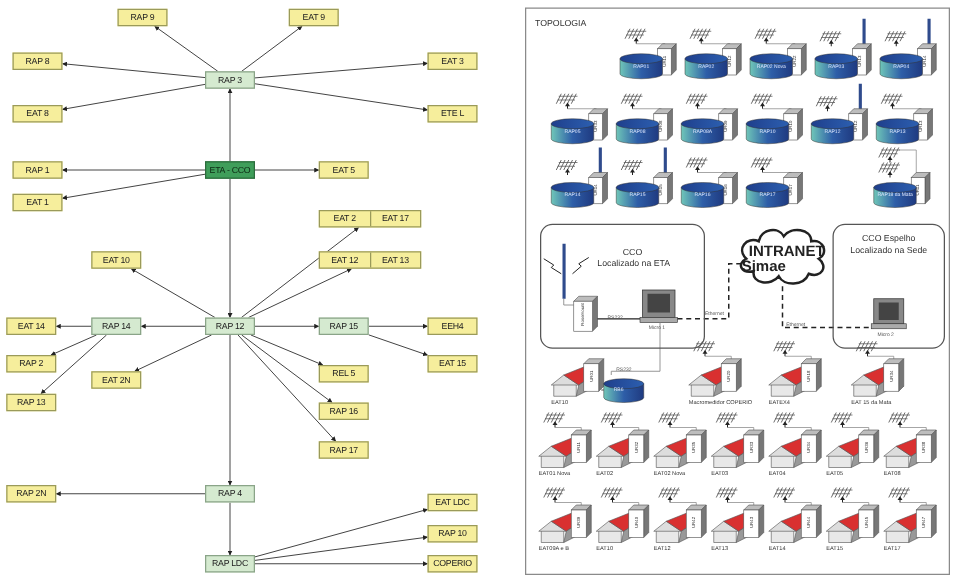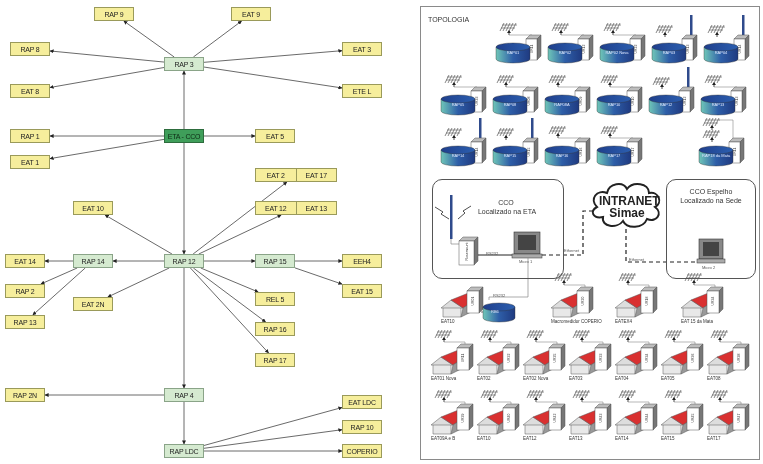--- a/index.html
+++ b/index.html
@@ -932,21 +932,21 @@
       <div class="cap" style="left: 281px; top: 146px; color: rgb(223, 232, 255); width: 28px; font-size: 4px;">RAP18 da Mata</div>
       <div class="cap" style="left: 308px; top: 143px; width: 11px; font-size: 3.5px; transform: rotate(-90deg);">UR11</div>
       <div class="cco-box" style="left: 11px; top: 172px; width: 130px; height: 98px;"></div>
       <div class="cco-title" style="left: 60px; top: 191px; width: 50px;">CCO</div>
       <div class="cco-title" style="left: 46px; top: 200px; width: 80px;">Localizado na ETA</div>
       <div class="cap" style="left: 38px; top: 244px; width: 15px; font-size: 3.5px; transform: rotate(-90deg);">Rosemount</div>
       <div class="tiny" style="left: 65px; top: 244px;">RS232</div>
       <div class="tiny" style="left: 98px; top: 252px;">Micro 1</div>
       <div class="tiny" style="left: 143px; top: 241px;">Ethernet</div>
       <div class="cloud-text" style="left: 178px; top: 188px; width: 56px;">INTRANET</div>
-      <div class="cloud-text" style="left: 178px; top: 200px; width: 56px;">Simae</div>
+      <div class="cloud-text" style="left: 162px; top: 200px; width: 56px;">Simae</div>
       <div class="tiny" style="left: 208px; top: 250px;">Ethernet</div>
       <div class="cco-box" style="left: 245px; top: 172px; width: 88px; height: 98px;"></div>
       <div class="cco-title" style="left: 250px; top: 180px; width: 80px;">CCO Espelho</div>
       <div class="cco-title" style="left: 250px; top: 189px; width: 80px;">Localizado na Sede</div>
       <div class="tiny" style="left: 281px; top: 258px;">Micro 2</div>
       <div class="tiny" style="left: 72px; top: 286px;">RS232</div>
       <div class="cap" style="left: 46px; top: 292px; width: 12px; font-size: 3.5px; transform: rotate(-90deg);">UR01</div>
       <div class="cap" style="left: 20px; top: 312px; font-size: 4.5px;">EAT10</div>
       <div class="cap" style="left: 156px; top: 292px; width: 12px; font-size: 3.5px; transform: rotate(-90deg);">UR20</div>
       <div class="cap" style="left: 130px; top: 312px; font-size: 4.5px;">Macromedidor COPERIO</div>

